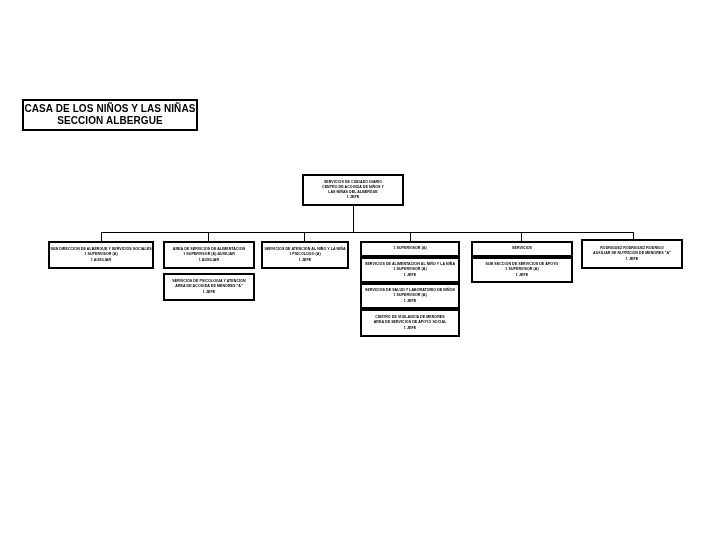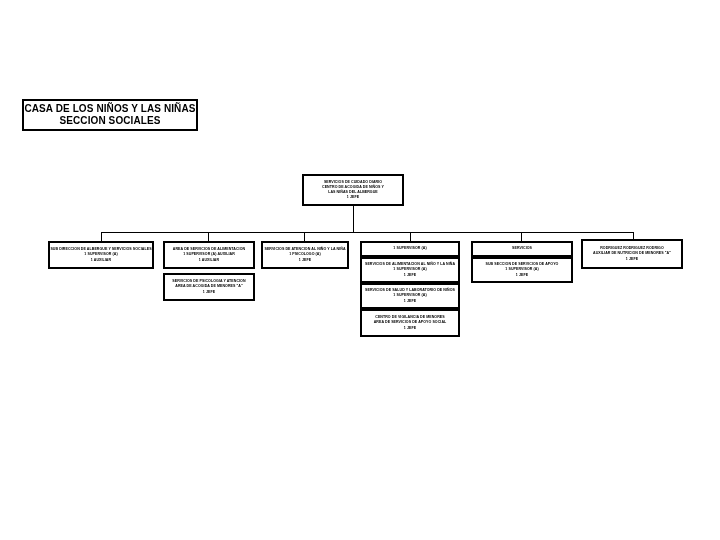--- a/index.html
+++ b/index.html
@@ -80,21 +80,21 @@
     height: 1px;
   }
 </style>
 </head>
 <body>
 
 <div id="canvas">
 
   <div class="title-box">
     <div class="tline">CASA DE LOS NIÑOS Y LAS NIÑAS</div>
-    <div class="tline">SECCION SOCIALES</div>
+    <div class="tline">SECCION ALBERGUE</div>
   </div>
 
   <div class="node" id="root-node" style="left:302px; top:174px; width:102px; height:32px;">
     <div class="ln">SERVICIOS DE CUIDADO DIARIO</div>
     <div class="ln">CENTRO DE ACOGIDA DE NIÑOS Y</div>
     <div class="ln">LAS NIÑAS DEL ALBERGUE</div>
     <div class="ln">1 JEFE</div>
   </div>
 
   <div class="vline" style="left:353px; top:206px; height:26px;"></div>

